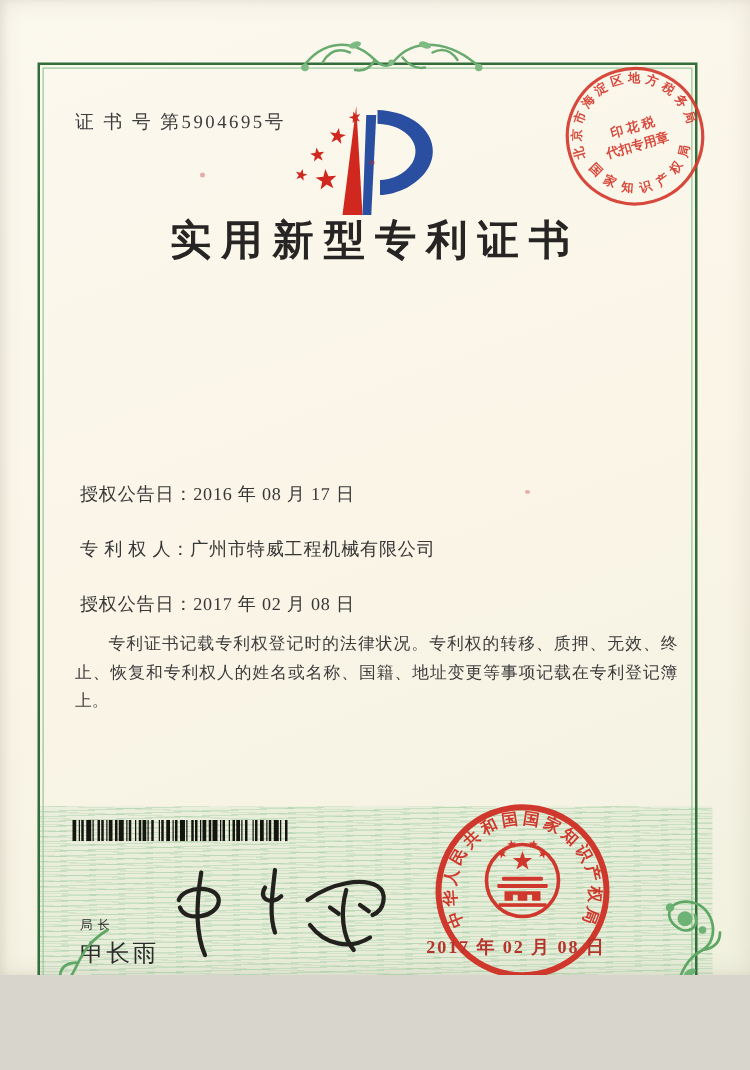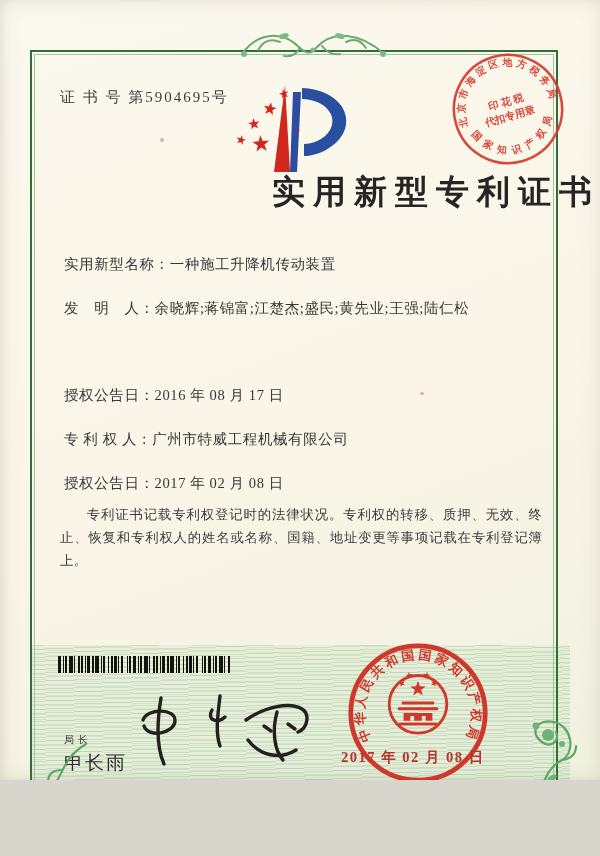--- a/index.html
+++ b/index.html
@@ -12,21 +12,21 @@
   #guilloche{left:30px;top:645px;width:540px;height:200px;z-index:0;
      background:
        repeating-linear-gradient(178deg, rgba(120,185,128,.28) 0 1px, rgba(120,185,128,0) 1px 4px),
        repeating-linear-gradient(2deg, rgba(120,185,128,.18) 0 1px, rgba(120,185,128,0) 1px 5px),
        rgba(170,210,172,.16);}
   
   #frame{left:30px;top:50px;width:524px;height:748px;border:2.5px solid #336e3a;z-index:1;}
   #frame-inner{position:absolute;inset:2px;border:1px solid #9ac79c;}
   
   #cert-number{left:60px;top:88px;font-size:15px;color:#3c3c3c;letter-spacing:2px;z-index:2;}
-  #title{left:0;top:170px;width:600px;text-align:right;font-size:33px;font-weight:700;
+  #title{left:0;top:170px;width:600px;text-align:center;font-size:33px;font-weight:700;
          color:#262524;letter-spacing:8px;z-index:2;}
   .field{left:64px;width:480px;font-size:14.5px;color:#373737;letter-spacing:.6px;z-index:2;white-space:nowrap;}
   #field-0{top:255px}#field-1{top:299px}#field-2{top:342px}
   #field-3{top:386px}#field-4{top:430px}#field-5{top:474px}
   #body-text{left:60px;top:503px;width:482px;z-index:2;}
   #body-text p{margin:0;text-indent:2em;text-align:justify;font-size:13.4px;
                line-height:1.72;color:#3c3c3c;}
   #director-title{left:64px;top:733px;font-size:10px;color:#2b2b2b;letter-spacing:4px;z-index:2;}
   #director-name{left:64px;top:750px;font-size:19px;color:#2b2b2b;letter-spacing:2px;z-index:2;}
   #page-footer{left:0;top:787px;width:600px;text-align:right;font-size:12.5px;
@@ -70,26 +70,20 @@
       <polygon points="55,3 44,90 60,90"></polygon>
     </g>
     <g fill="#2b4fa0">
       <polygon points="63,10 71,10 67,90 60,90"></polygon>
       <path d="M72,6 C118,8 132,48 96,68 C88,72 80,74 74,74 L74,62 C82,62 94,58 100,48 C108,34 96,18 72,17 Z"></path>
     </g>
   </svg>
 
   <div id="title" class="abs">实用新型专利证书</div>
 
-  <div id="field-0" class="abs field">
-    <span>实用新型名称：</span><span>一种施工升降机传动装置</span>
-  </div>
-  <div id="field-1" class="abs field">
-    <span>发　明　人：</span><span>余晓辉;蒋锦富;江楚杰;盛民;黄先业;王强;陆仁松</span>
-  </div>
   <div id="field-3" class="abs field">
     <span>授权公告日：</span><span>2016 年 08 月 17 日</span>
   </div>
   <div id="field-4" class="abs field">
     <span>专 利 权 人：</span><span>广州市特威工程机械有限公司</span>
   </div>
   <div id="field-5" class="abs field">
     <span>授权公告日：</span><span>2017 年 02 月 08 日</span>
   </div>
 

